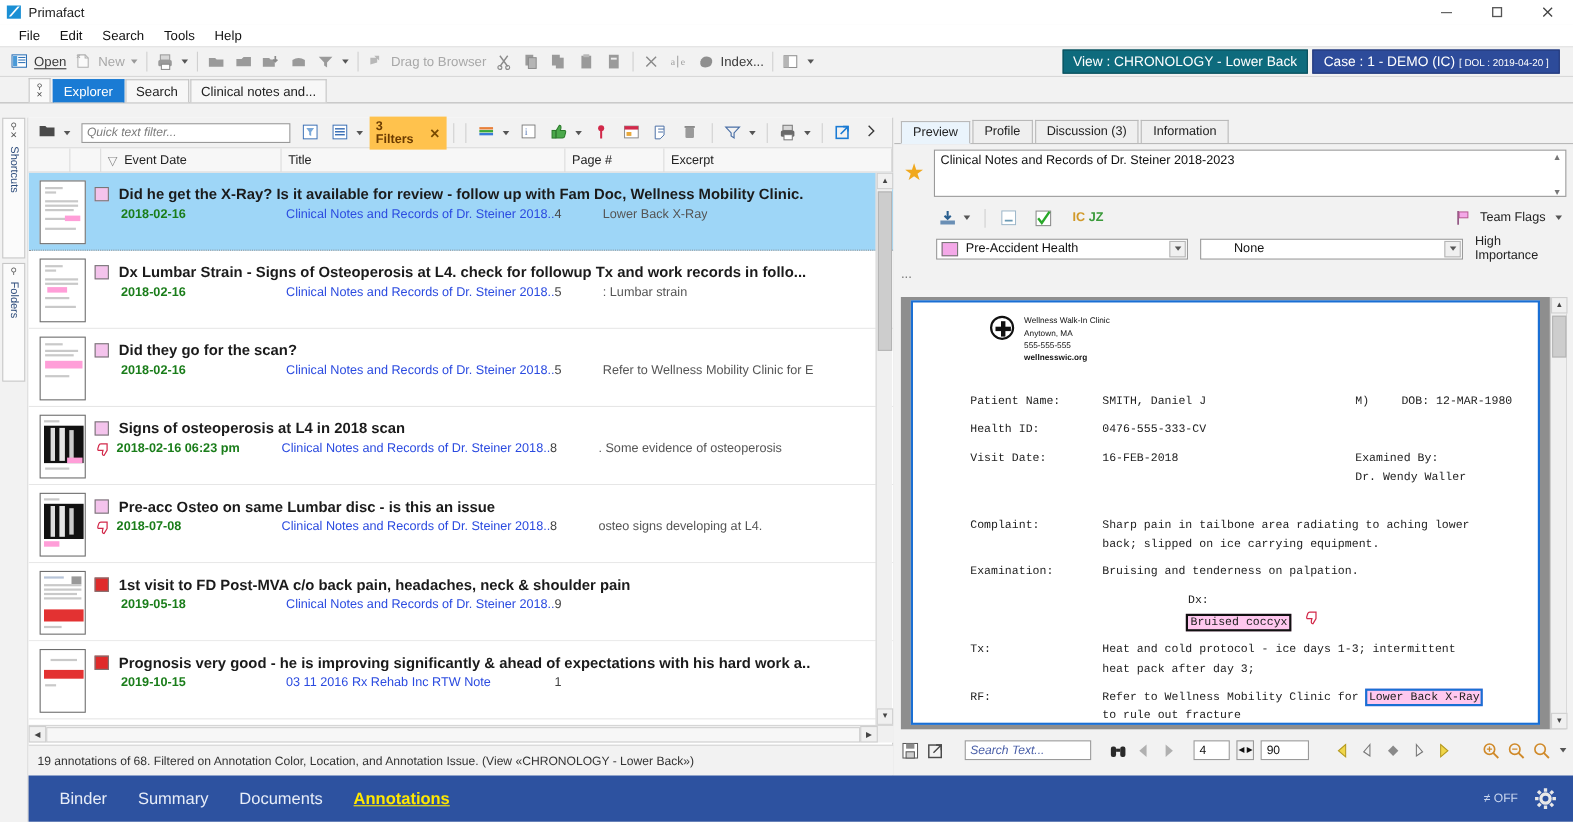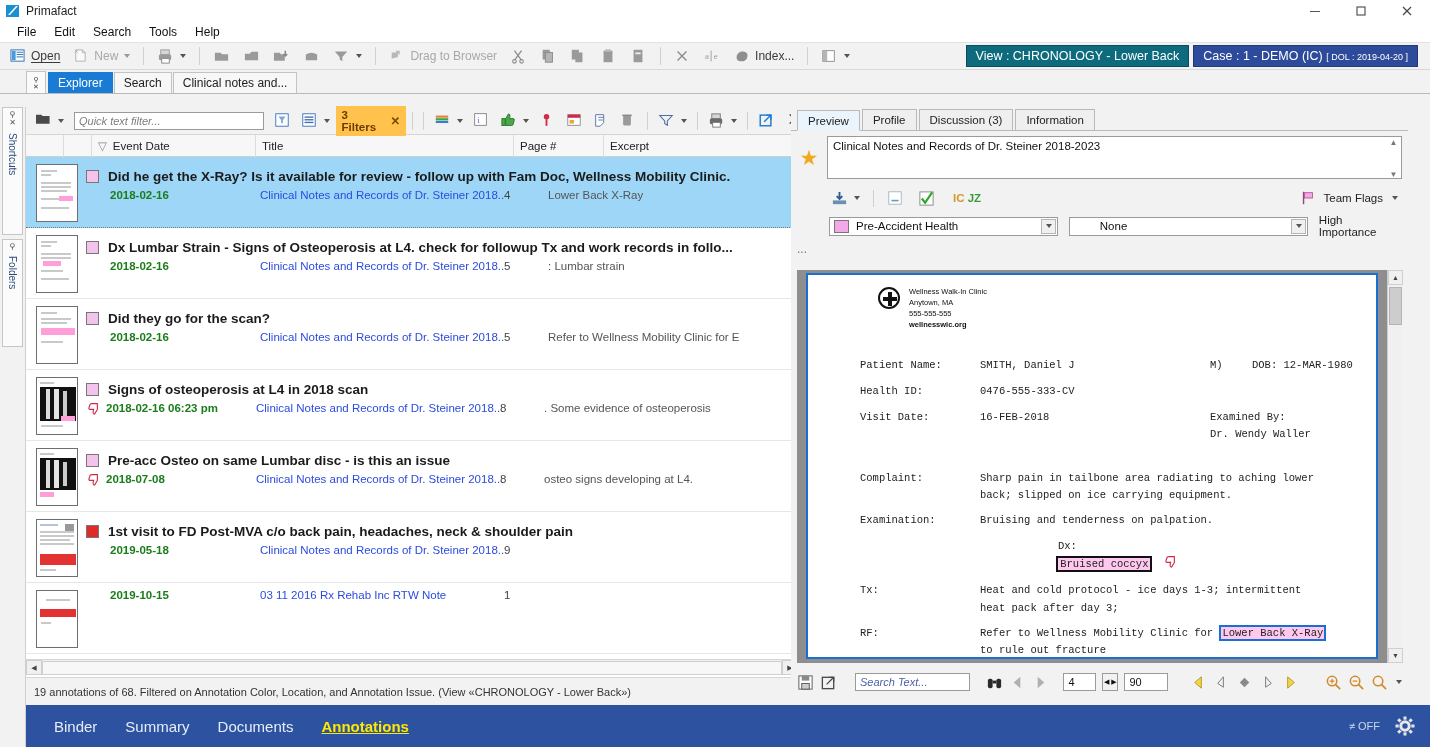--- a/index.html
+++ b/index.html
@@ -23,21 +23,21 @@
   .winbtns { margin-left:auto; display:flex; height:22px; }
   .winbtn { width:46px; height:22px; display:flex; align-items:center; justify-content:center; color:#444; font-size:12px; }
   .winbtn.close { color:#333; }
 
   
   .menubar { height:20px; background:#ffffff; display:flex; align-items:center; padding-left:8px; gap:0px; }
   .menubar .mi { padding:2px 9px; font-size:12px; color:#111; }
 
   
   .toolbar { height:28px; background:#f2f2f2; border-top:1px solid #e2e2e2; border-bottom:1px solid #d8d8d8;
-             display:flex; align-items:center; padding:0 6px; gap:5px; position:relative; }
+             display:flex; align-items:center; padding:0 6px; gap:0; position:relative; }
   .tb-item { display:flex; align-items:center; gap:4px; padding:2px 4px; height:22px; font-size:12px; color:#3b3b3b; }
   .tb-item.disabled { color:#a8a8a8; }
   .tb-sep { width:1px; height:18px; background:#d0d0d0; margin:0 4px; }
   .caret { width:0;height:0;border-left:3.5px solid transparent;border-right:3.5px solid transparent;border-top:4px solid #555; margin-left:2px;}
   .caret.dim { border-top-color:#999; }
   .ico { display:inline-block; width:17px; height:17px; }
   .ico svg { display:block; }
 
   
   .badges { margin-left:auto; display:flex; align-items:center; gap:4px; padding-right:6px; }
@@ -98,21 +98,21 @@
   .sc-thumb { position:absolute; left:1px; width:13px; background:#cdcdcd; border:1px solid #b4b4b4; }
 
   .hscroll { position:absolute; left:0; bottom:30px; width:786px; height:16px; background:#f0f0f0; border-top:1px solid #d6d6d6; display:flex; align-items:center;}
   .hs-btn { width:16px; height:15px; background:#f0f0f0; border:1px solid #cfcfcf; display:flex; align-items:center; justify-content:center; font-size:7px;color:#444;}
   .hs-thumb { height:14px; background:#f7f7f7; border:1px solid #cfcfcf; }
 
   .statusline { position:absolute; left:0; bottom:0; width:786px; height:28px; background:#f2f2f2; border-top:1px solid #d5d5d5;
                 display:flex; align-items:center; padding-left:8px; font-size:11px; color:#333; }
 
   
-  .rightpanel { position:absolute; left:791px; top:0; width:617px; height:598px; background:#f2f2f2; }
+  .rightpanel { position:absolute; left:813px; top:0; width:617px; height:598px; background:#f2f2f2; }
   .rtabs { height:24px; display:flex; align-items:flex-end; padding-left:6px; border-bottom:1px solid #b9b9b9; background:#f2f2f2;}
   .rtab { height:21px; padding:0 10px; display:flex; align-items:center; font-size:11.5px; border:1px solid #b9b9b9; border-bottom:none;
           background:#efefef; color:#222; margin-right:2px; }
   .rtab.active { background:#eaf4fc; border-bottom:1px solid #eaf4fc; position:relative; top:1px; }
 
   .meta { padding:5px 6px 2px 6px; }
   .metarow1 { display:flex; align-items:flex-start; gap:6px; }
   .star { width:24px; text-align:center; font-size:21px; color:#f0a81e; line-height:1; padding-top:11px; }
   .descbox { flex:1; height:43px; border:1px solid #9a9a9a; background:#fff; font-size:11.5px; padding:3px 5px; position:relative;}
   .descbox .spin { position:absolute; right:1px; top:1px; width:13px; height:41px; display:flex; flex-direction:column; justify-content:space-between; align-items:center; color:#777; font-size:8px; }
@@ -709,20 +709,24 @@
           </div>
         </div>
 
         <div class="row">
           <div class="thumb">
             <div class="sk" style="left:9px;top:8px;width:24px;"></div>
             <div class="hlr" style="left:3px;top:18px;width:36px;height:8px;"></div>
             <div class="sk" style="left:4px;top:31px;width:10px;"></div>
           </div>
           <div class="rowmain">
+            <div class="r1">
+              <span class="colorchip" style="background:#e02b2b"></span>
+              <span class="rtitle">Prognosis very good - he is improving significantly &amp; ahead of expectations with his hard work a..</span>
+            </div>
             <div class="r2">
               <span class="rdate">2019-10-15</span>
               <span class="rdoc">03 11 2016  Rx Rehab Inc RTW Note</span>
               <span class="rpage">1</span>
               <span class="rexc"></span>
             </div>
           </div>
         </div>
       </div>
 

